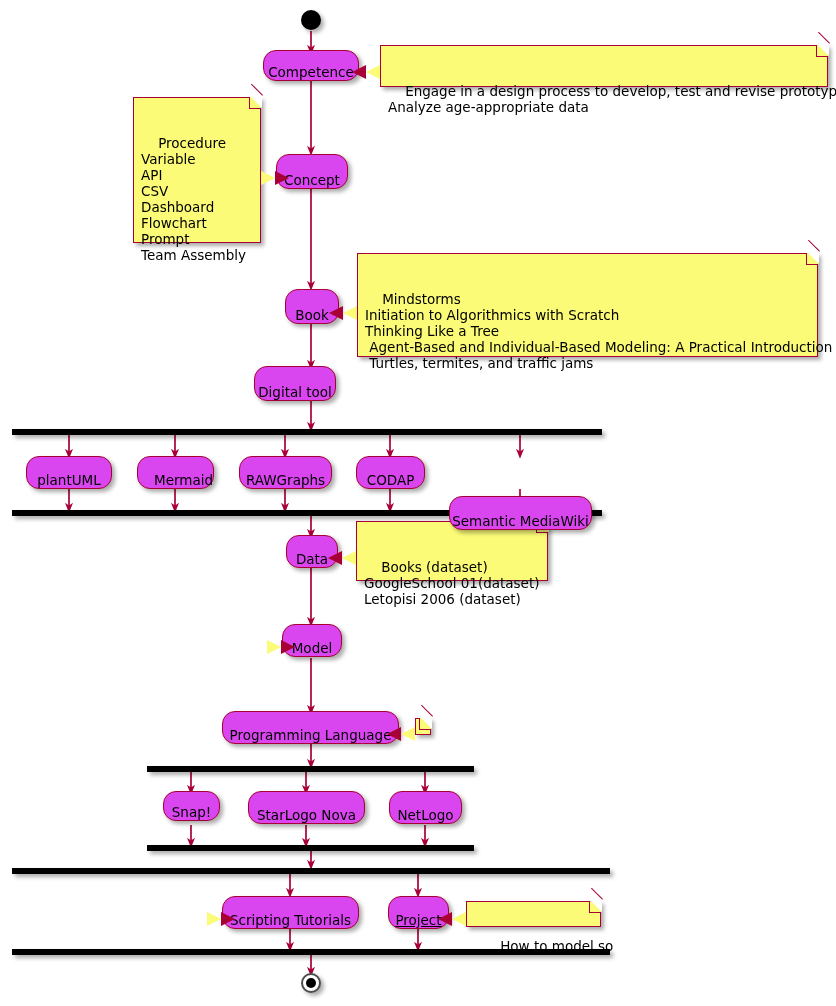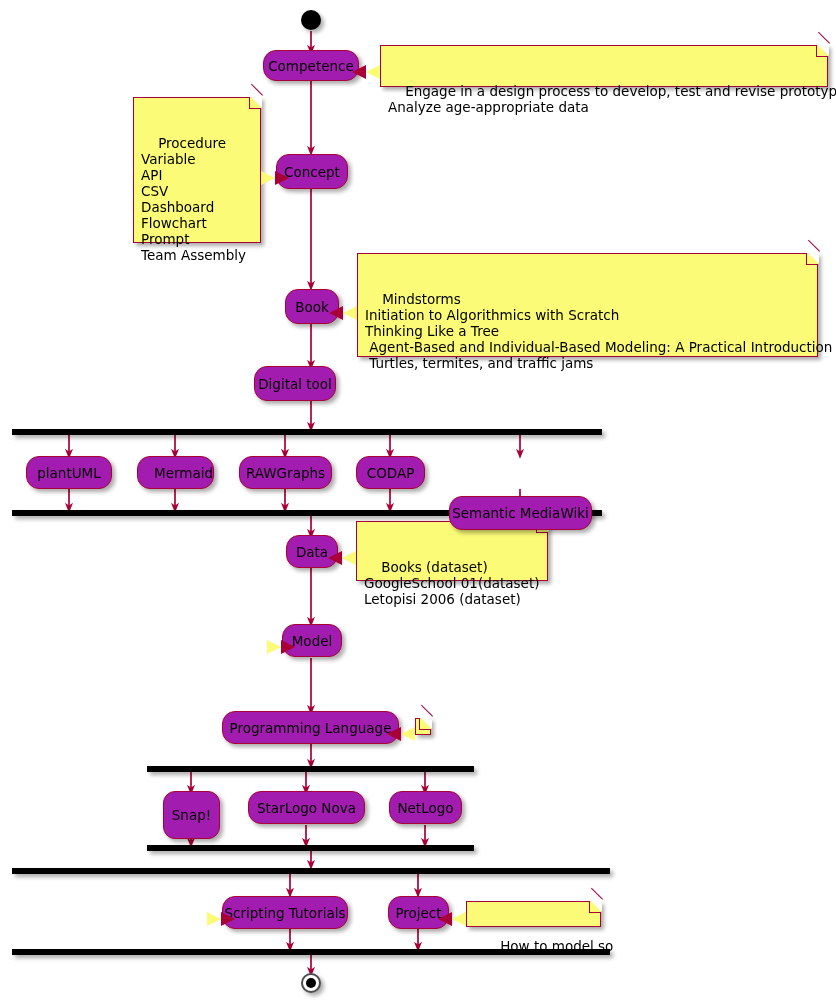--- a/index.html
+++ b/index.html
@@ -6,25 +6,25 @@
   html,body{margin:0;padding:0;background:#FFFFFF;}
   body{
     font-family:"DejaVu Sans","Liberation Sans",sans-serif;
     width:836px;height:1006px;position:relative;overflow:hidden;
   }
   #canvas{position:absolute;left:0;top:0;width:836px;height:1006px;}
 
   
   .act{
     position:absolute;
-    background:#a21caf;
+    background:#d946ef;
     border:1.5px solid #A80036;
     border-radius:13px;
     box-sizing:border-box;
-    display:flex;align-items:center;justify-content:center;
+    display:flex;align-items:flex-end;justify-content:center;
     font-size:13.5px;color:#000000;
     white-space:nowrap;
     box-shadow:3px 3px 4px rgba(0,0,0,0.33);
     z-index:5;
   }
 
   
   .note{
     position:absolute;
     background:#FBFB77;
@@ -270,40 +270,40 @@
     <span>Programming Language</span>
   </div>
   <div class="ptr-left" style="left:401px;top:727px;"></div>
   <div class="note" style="left:415px;top:718px;width:16px;height:17px;padding:0;">
     <span class="fold"></span>
     <span></span>
   </div>
 
   <div class="bar" style="left:147px;top:766px;width:327px;"></div>
 
-  <div class="act" style="left:163px;top:791px;width:57px;height:48px;border-radius:12px;">
+  <div class="act" style="left:163px;top:791px;width:57px;height:30px;">
     <span>Snap!</span>
   </div>
   <div class="act" style="left:248px;top:791px;width:117px;height:33px;">
     <span>StarLogo Nova</span>
   </div>
   <div class="act" style="left:389px;top:791px;width:73px;height:33px;">
     <span>NetLogo</span>
   </div>
 
   <div class="bar" style="left:147px;top:845px;width:327px;"></div>
 
   <div class="bar" style="left:12px;top:868px;width:598px;"></div>
 
-  <div class="act" style="left:222px;top:896px;width:126px;height:33px;">
+  <div class="act" style="left:222px;top:896px;width:137px;height:33px;">
     <span>Scripting Tutorials</span>
   </div>
   <div class="ptr-right" style="left:207px;top:912px;"></div>
 
-  <div class="act" style="left:388px;top:896px;width:61px;height:33px;">
+  <div class="act" style="left:388px;top:896px;width:61px;height:33px;text-decoration:underline;">
     <span>Project</span>
   </div>
   <div class="ptr-left" style="left:452px;top:912px;"></div>
   <div class="note" style="left:466px;top:901px;width:135px;height:26px;padding:4px 16px;">
     <span class="fold"></span>
     <span>How to model so</span>
   </div>
 
   <div class="bar" style="left:12px;top:949px;width:598px;"></div>
 

